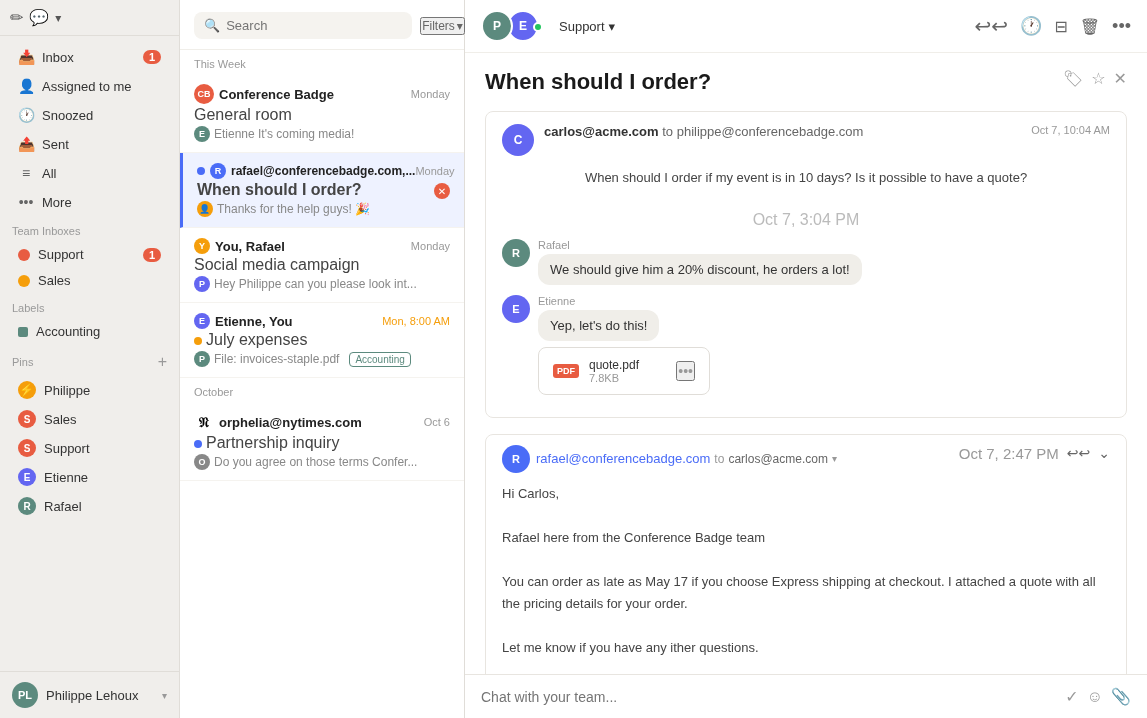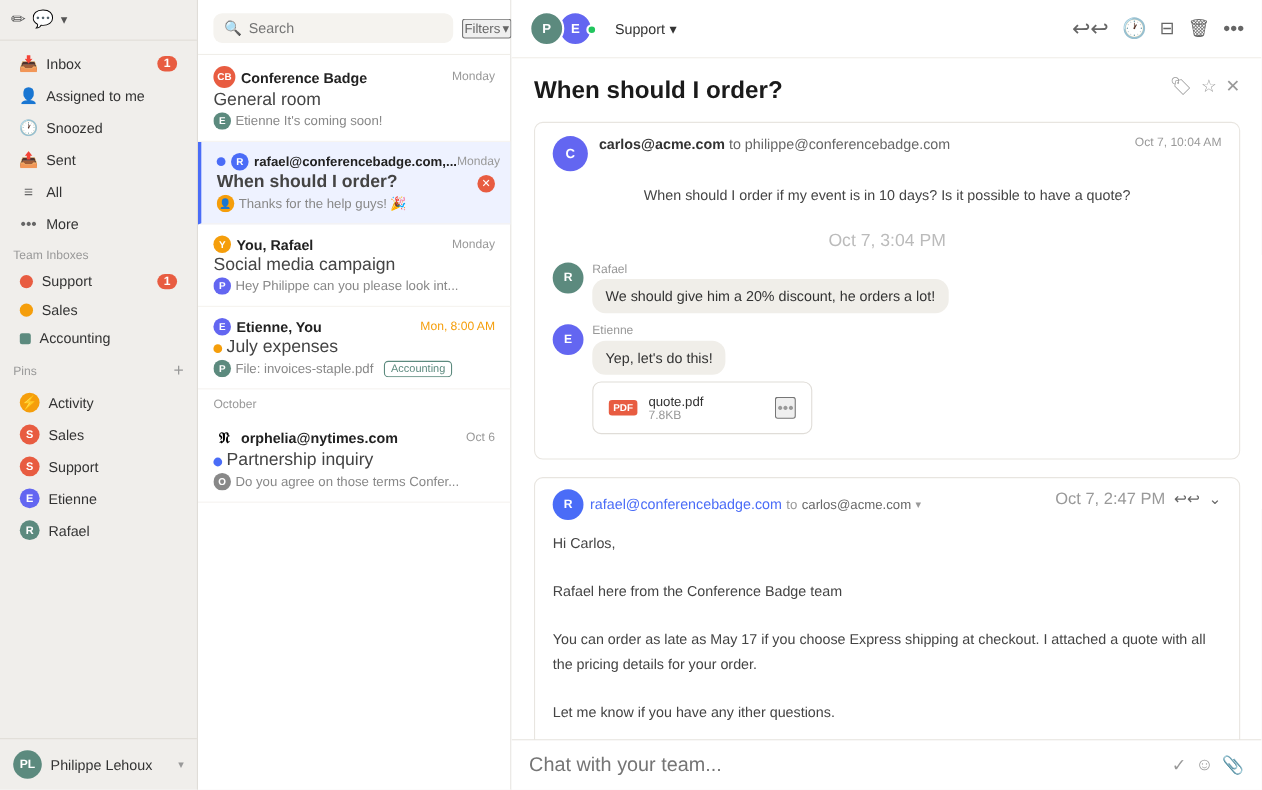--- a/index.html
+++ b/index.html
@@ -79,38 +79,38 @@
     .email-body { padding: 0 16px 14px; font-size: 13px; color: #444; line-height: 1.6; text-align: center; }
     .email-time { font-size: 11px; color: #999; white-space: nowrap; }
 
     
     .chat-bubble { display: flex; gap: 8px; margin: 10px 0; }
     .chat-bubble-content { }
     .chat-sender-name { font-size: 11px; color: #999; margin-bottom: 3px; }
     .chat-text { background: #f0eee9; border-radius: 12px; padding: 8px 12px; font-size: 13px; color: #333; display: inline-block; max-width: 400px; }
     .chat-time-center { text-align: center; font-size: 16px; color: #bbb; margin: 8px 0; }
     .chat-avatar { width: 28px; height: 28px; border-radius: 50%; flex-shrink: 0; display: flex; align-items: center; justify-content: center; font-size: 11px; font-weight: 600; color: white; }
-    .attachment { background: white; border: 1px solid #e0ddd8; border-radius: 8px; padding: 10px 14px; display: flex; align-items: center; gap: 10px; margin-top: 6px; width: 200px; }
+    .attachment { background: white; border: 1px solid #e0ddd8; border-radius: 8px; padding: 10px 14px; display: flex; align-items: center; gap: 10px; margin-top: 6px; width: 172px; }
     .pdf-icon { background: #e85c41; color: white; font-size: 9px; font-weight: 700; padding: 2px 4px; border-radius: 3px; }
     .attachment-info { flex: 1; }
     .attachment-name { font-size: 12px; color: #333; font-weight: 500; }
     .attachment-size { font-size: 11px; color: #999; }
     .attachment-menu { color: #999; font-size: 14px; cursor: pointer; }
 
     
     .reply-header { padding: 10px 16px; display: flex; align-items: flex-start; justify-content: space-between; }
     .reply-sender-badge { display: flex; align-items: center; gap: 6px; }
     .reply-address { font-size: 13px; color: #4a6cf7; font-weight: 500; }
     .reply-time { font-size: 15px; color: #999; }
     .reply-btn { background: none; border: none; cursor: pointer; color: #666; font-size: 14px; }
     .reply-body { padding: 0 16px 16px; font-size: 13px; color: #444; line-height: 1.7; }
 
     
     .compose-bar { border-top: 1px solid #e8e5e0; padding: 12px 16px; display: flex; align-items: center; gap: 10px; background: white; }
-    .compose-input { flex: 1; border: none; outline: none; font-size: 18px; color: #a16207; background: none; }
+    .compose-input { flex: 1; border: none; outline: none; font-size: 14px; color: #a16207; background: none; }
     .compose-actions { display: flex; align-items: center; gap: 8px; }
     .compose-btn-icon { background: none; border: none; cursor: pointer; color: #999; font-size: 16px; }
 
     
     .nyt-logo { font-size: 18px; font-weight: 700; color: #000; }
   </style>
 </head>
 <body>
 
 <div class="sidebar">
@@ -152,32 +152,33 @@
     <div class="team-item">
       <div class="team-dot" style="background:#e85c41;"></div>
       <span>Support</span>
       <span class="badge">1</span>
     </div>
     <div class="team-item">
       <div class="team-dot" style="background:#f59e0b;"></div>
       <span>Sales</span>
     </div>
 
+    <div class="section-header">Labels</div>
     <div class="label-item">
       <div class="label-dot" style="background:#5c8a7e;"></div>
       <span>Accounting</span>
     </div>
 
     <div class="pins-section">
       <span class="pins-title">Pins</span>
       <button class="pins-add">+</button>
     </div>
     <div class="pin-item">
       <div class="pin-avatar" style="background:#f59e0b; font-size:12px;">⚡</div>
-      <span>Activity</span>
+      <span>Philippe</span>
     </div>
     <div class="pin-item">
       <div class="pin-avatar" style="background:#e85c41;">S</div>
       <span>Sales</span>
     </div>
     <div class="pin-item">
       <div class="pin-avatar" style="background:#e85c41;">S</div>
       <span>Support</span>
     </div>
     <div class="pin-item">
@@ -204,33 +205,34 @@
         <span class="search-icon">🔍</span>
         <input type="text" placeholder="Search" style="">
       </div>
       <button class="filters-btn" style="margin-left:8px;">
         <span>Filters</span>
         <span>▾</span>
       </button>
     </div>
   </div>
 
+  <div class="list-section-header">This Week</div>
 
   <div class="message-item">
     <div class="msg-top">
       <div class="msg-sender">
         <div class="sender-avatar-small" style="background:#e85c41; width:20px; height:20px; border-radius:50%;font-size:9px;">CB</div>
         <span>Conference Badge</span>
       </div>
       <span class="msg-time">Monday</span>
     </div>
     <div class="msg-subject">General room</div>
     <div class="msg-preview">
       <div class="sender-avatar-small" style="background:#5c8a7e;">E</div>
-      <span>Etienne It's coming soon!</span>
+      <span>Etienne It's coming media!</span>
     </div>
   </div>
 
   <div class="message-item unread" style="background:#eef2ff; border-left: 3px solid #4a6cf7; position:relative;">
     <div class="msg-top">
       <div class="msg-sender">
         <div class="unread-dot"></div>
         <div class="sender-avatar-small" style="background:#4a6cf7;">R</div>
         <span style="font-size:12px;">rafael@conferencebadge.com,...</span>
       </div>

